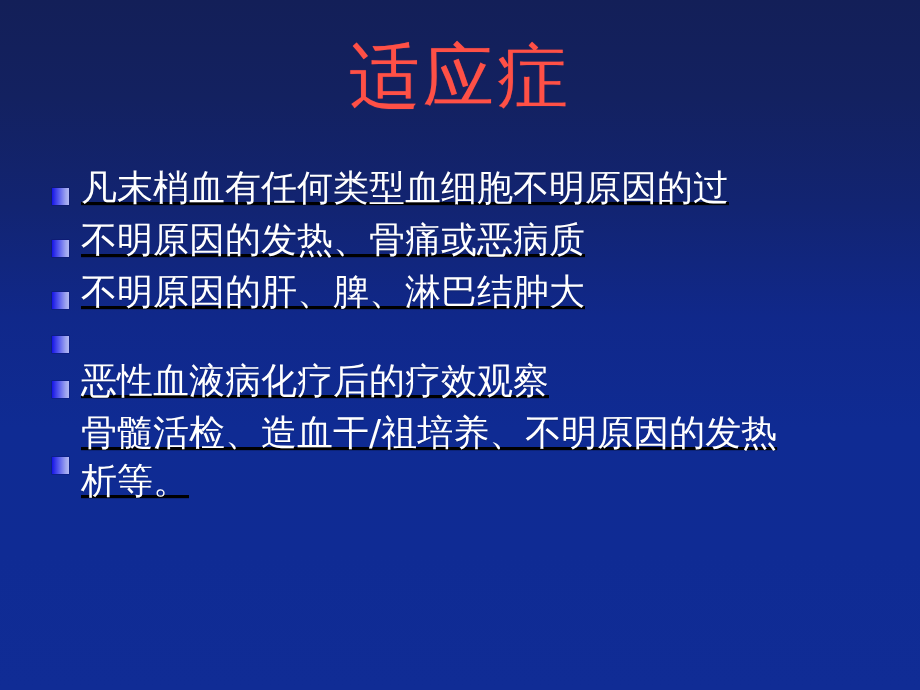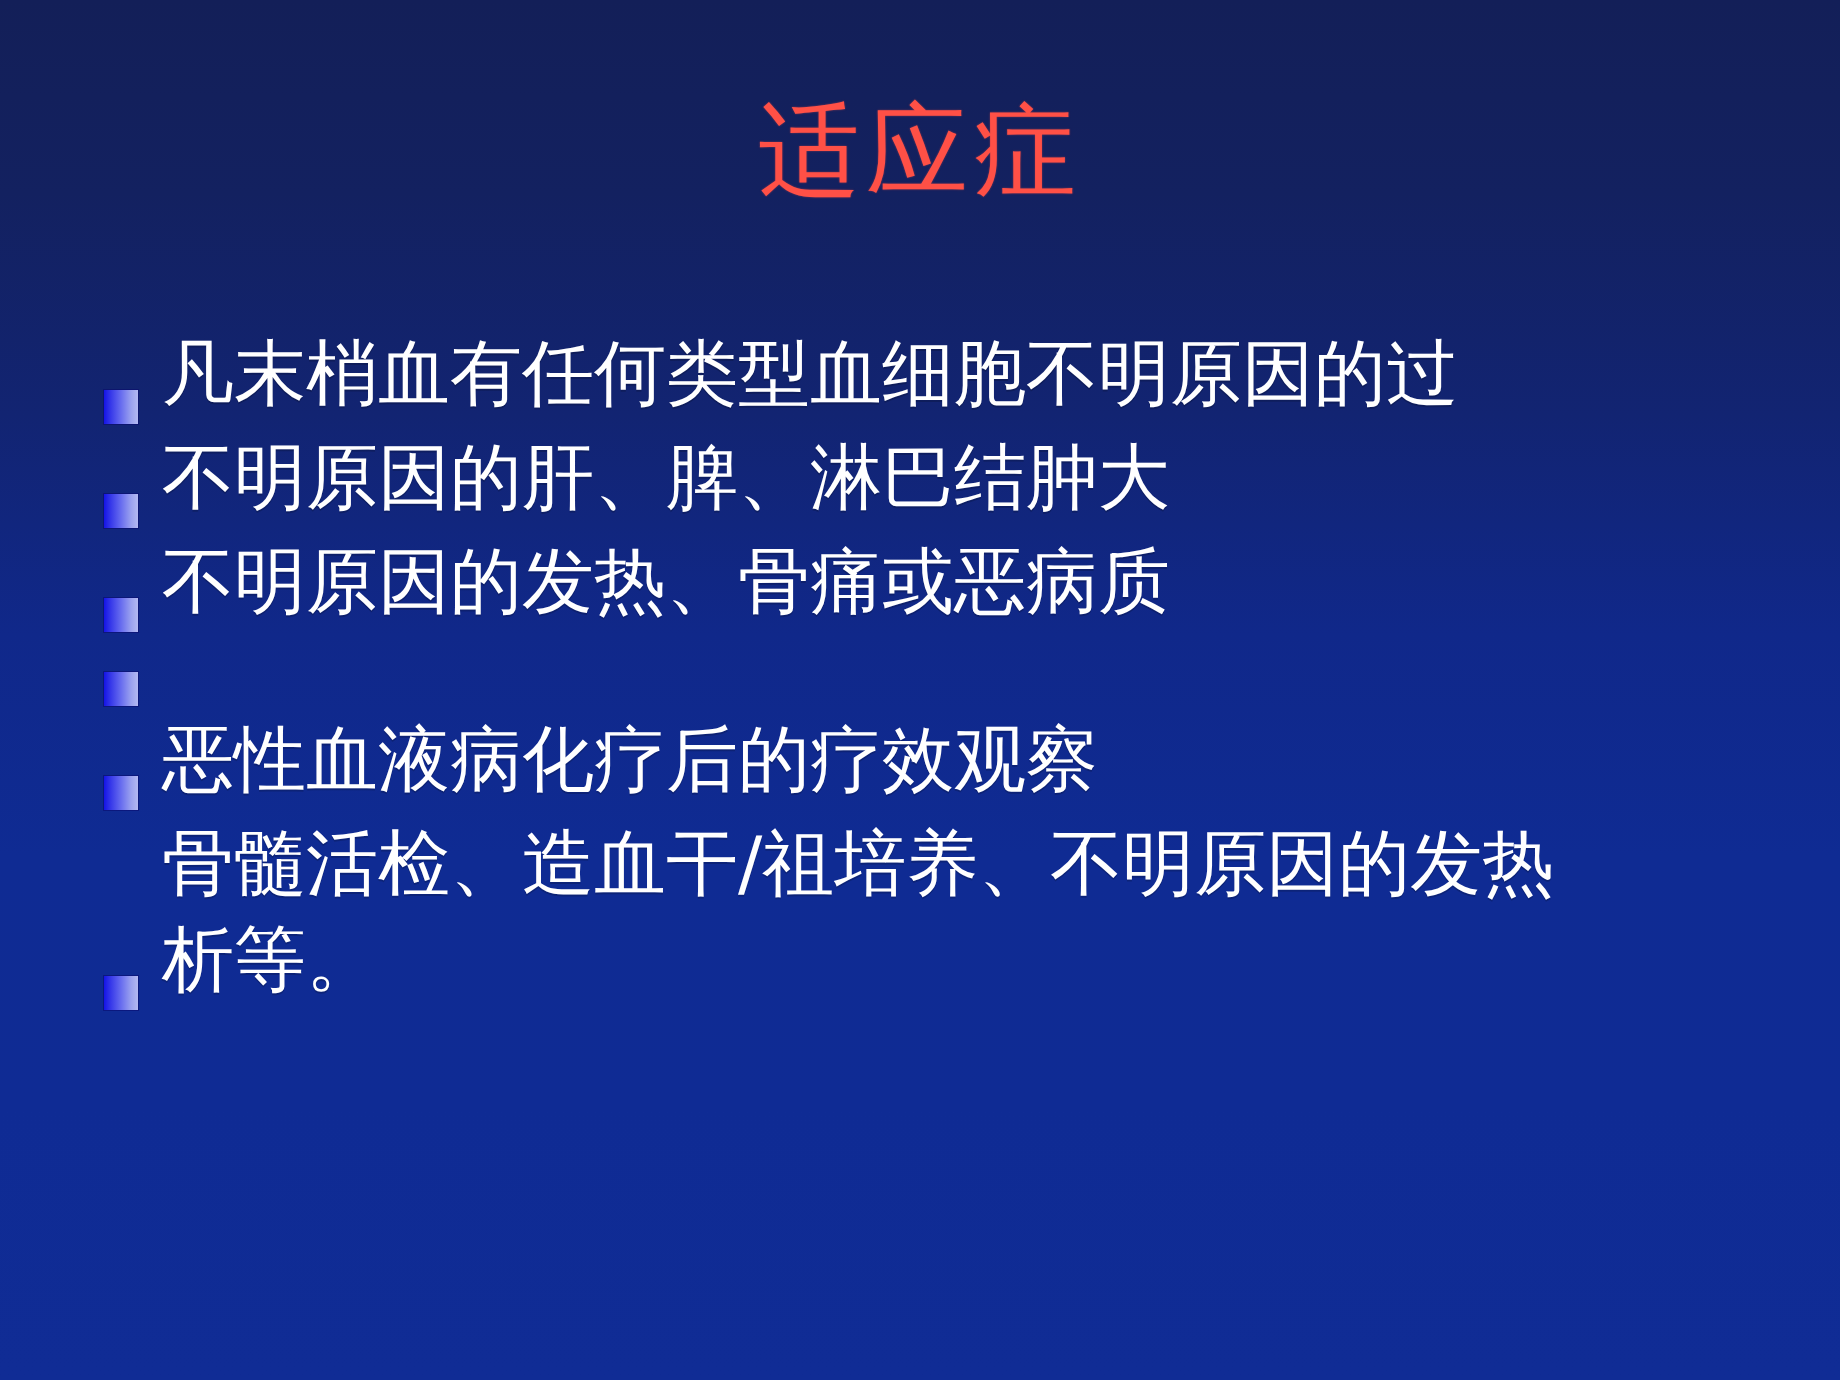--- a/index.html
+++ b/index.html
@@ -44,39 +44,40 @@
     filter: blur(1.1px);
   }
 
   #title {
     position: absolute;
     left: 0;
     top: 34px;
     width: 920px;
     text-align: center;
     color: #ff5046;
-    font-size: 51px;
+    font-size: 71px;
     line-height: 86px;
     letter-spacing: 3px;
     font-weight: 400;
     white-space: nowrap;
     text-shadow: 0 0 1px rgba(255,80,70,0.55);
   }
 
   #bullets {
     position: absolute;
     left: 52px;
     top: 164px;
     width: 848px;
   }
 
   .bullet-row {
     display: flex;
-    align-items: flex-end;
+    align-items: center;
     margin-bottom: 4px;
+    text-decoration: underline;
   }
 
   .bullet-marker {
     flex: 0 0 auto;
     width: 17px;
     height: 17px;
     margin-top: 16px;
     margin-right: 12px;
     background: linear-gradient(90deg, #1414e6 0%, #3a3cea 22%, #6b70ef 52%, #9ba2ef 80%, #b3b9f2 100%);
     box-shadow: 0 0 0 0.5px rgba(10,10,110,0.55);
@@ -151,28 +152,28 @@
     <div class="bullet-row">
       <span class="bullet-marker"></span>
       <div class="bullet-text">
         <span>凡末梢血有任何类型血细胞不明原因的过</span>
       </div>
     </div>
 
     <div class="bullet-row">
       <span class="bullet-marker"></span>
       <div class="bullet-text">
-        <span>不明原因的肝、脾、淋巴结肿大</span>
+        <span>不明原因的发热、骨痛或恶病质</span>
       </div>
     </div>
 
     <div class="bullet-row">
       <span class="bullet-marker"></span>
       <div class="bullet-text">
-        <span>不明原因的发热、骨痛或恶病质</span>
+        <span>不明原因的肝、脾、淋巴结肿大</span>
       </div>
     </div>
 
     <div class="bullet-row">
       <span class="bullet-marker"></span>
       <div class="bullet-text">
       </div>
     </div>
 
     <div class="bullet-row">

